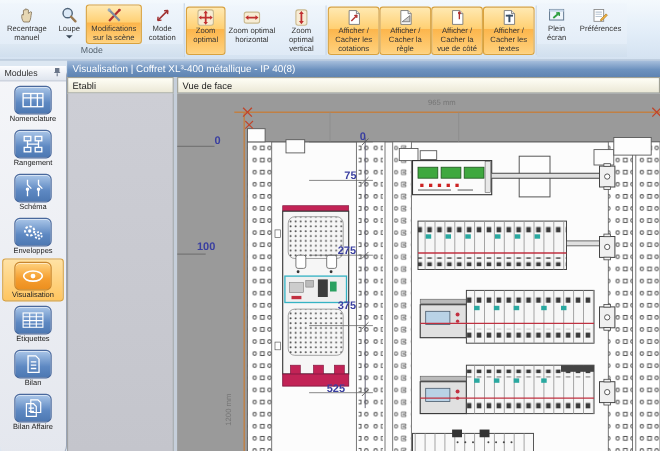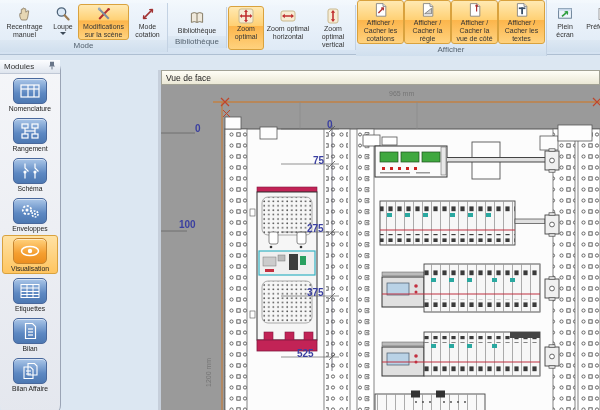--- a/index.html
+++ b/index.html
@@ -102,34 +102,20 @@
                 <path d="M3.4 12.6 L12.6 3.4" stroke="#a03030" stroke-width="1.5"></path>
                 <path d="M3.4 12.6 l0.3 -3.4 M3.4 12.6 l3.4 -0.3 M12.6 3.4 l-0.3 3.4 M12.6 3.4 l-3.4 0.3" stroke="#a03030" stroke-width="1.3" fill="none"></path>
               </svg>
             </span>
           <span class="rlabel">Mode cotation</span>
         </div>
       </div>
       <div class="rgroup-label">Mode</div>
     </div>
 
-    <div class="rgroup">
-      <div class="rbtns">
-        <div class="rbtn" style="width:56px">
-          <span class="ricon">
-              <svg width="16" height="16" viewBox="0 0 16 16">
-                <path d="M2.4 3.4 Q5.4 1.8 8 3.4 Q10.6 1.8 13.6 3.4 L13.6 12.4 Q10.6 10.8 8 12.4 Q5.4 10.8 2.4 12.4 Z" fill="#efe9dc" stroke="#7a6f58" stroke-width="0.9"></path>
-                <line x1="8" y1="3.4" x2="8" y2="12.4" stroke="#7a6f58" stroke-width="0.9"></line>
-              </svg>
-            </span>
-          <span class="rlabel">Bibliothèque</span>
-        </div>
-      </div>
-      <div class="rgroup-label">Bibliothèque</div>
-    </div>
 
     <div class="rgroup">
       <div class="rbtns">
         <div class="rbtn active" style="width:36px">
           <span class="ricon">
               <svg width="16" height="16" viewBox="0 0 16 16">
                 <rect x="1" y="1" width="14" height="14" rx="2" fill="#f7ecd4" stroke="#c9b98f"></rect>
                 <path d="M8 3.6 L8 12.4 M3.6 8 L12.4 8" stroke="#c03030" stroke-width="1.6"></path>
                 <path d="M8 1.6 L10 4 6 4 Z M8 14.4 L6 12 10 12 Z M1.6 8 L4 6 4 10 Z M14.4 8 L12 10 12 6 Z" fill="#c03030"></path>
               </svg>
@@ -198,21 +184,20 @@
               <svg width="16" height="16" viewBox="0 0 16 16">
                 <path d="M3.4 1.6 H10 L12.8 4.4 V14.2 H3.4 Z" fill="#fff" stroke="#777" stroke-width="0.8"></path>
                 <path d="M10 1.6 V4.4 H12.8" fill="#e8e8e8" stroke="#777" stroke-width="0.8"></path>
                 <rect x="4.8" y="5.4" width="6.6" height="1.7" fill="#3a4f66"></rect>
                 <rect x="7.2" y="5.4" width="1.8" height="6.8" fill="#3a4f66"></rect>
               </svg>
             </span>
           <span class="rlabel">Afficher / Cacher les textes</span>
         </div>
       </div>
-      <div class="rgroup-label">Afficher</div>
     </div>
 
     <div class="rgroup" style="border-right:none;">
       <div class="rbtns">
         <div class="rbtn" style="width:34px">
           <span class="ricon">
               <svg width="16" height="16" viewBox="0 0 16 16">
                 <rect x="1.6" y="2.6" width="12.8" height="9.6" fill="#eef4fb" stroke="#61788f" stroke-width="0.9"></rect>
                 <rect x="1.6" y="2.6" width="12.8" height="2" fill="#c6d6e8"></rect>
                 <path d="M5 10.4 L10.6 5.6" stroke="#2f9e3f" stroke-width="1.6"></path>
@@ -333,21 +318,28 @@
             <path d="M10 1.5 h6.5 l2.5 2.5 v9 h-9 z"></path>
             <path d="M6 5 h6.5 l2.5 2.5 v9 h-9 z"></path>
             <line x1="8" y1="9" x2="13" y2="9"></line>
             <line x1="8" y1="12" x2="13" y2="12"></line>
           </svg>
         </span>
       <span class="slabel">Bilan Affaire</span>
     </div>
   </div>
 
-
+  <div class="titlebar">
+    <span>Visualisation | Coffret XL³-400 métallique - IP 40(8)</span>
+  </div>
+
+  <div class="panel-left">
+    <div class="panel-header">Etabli</div>
+    <div class="pbody"></div>
+  </div>
 
   <div class="splitter"></div>
 
   <div class="panel-right">
     <div class="panel-header">Vue de face</div>
 
     <div class="canvas">
 
       <svg class="cab" width="439" height="326" viewBox="0 0 439 326">
         <defs>
@@ -544,18 +536,18 @@
 
       <span class="dim-label" style="left:228px;top:5px;">965 mm</span>
       <span class="dim-label vert" style="left:44px;top:302px;">1200 mm</span>
 
       <span class="bnum" style="left:34px;top:38px;">0</span>
       <span class="bnum" style="left:18px;top:134px;">100</span>
 
       <span class="bnum" style="left:166px;top:34px;">0</span>
       <span class="bnum" style="left:152px;top:70px;">75</span>
       <span class="bnum" style="left:146px;top:138px;">275</span>
-      <span class="bnum" style="left:146px;top:202px;text-align:right;">375</span>
+      <span class="bnum" style="left:146px;top:188px;text-align:right;">375</span>
       <span class="bnum" style="left:136px;top:263px;text-align:center;">525</span>
     </div>
   </div>
 
 </div>
 
 </body></html>

